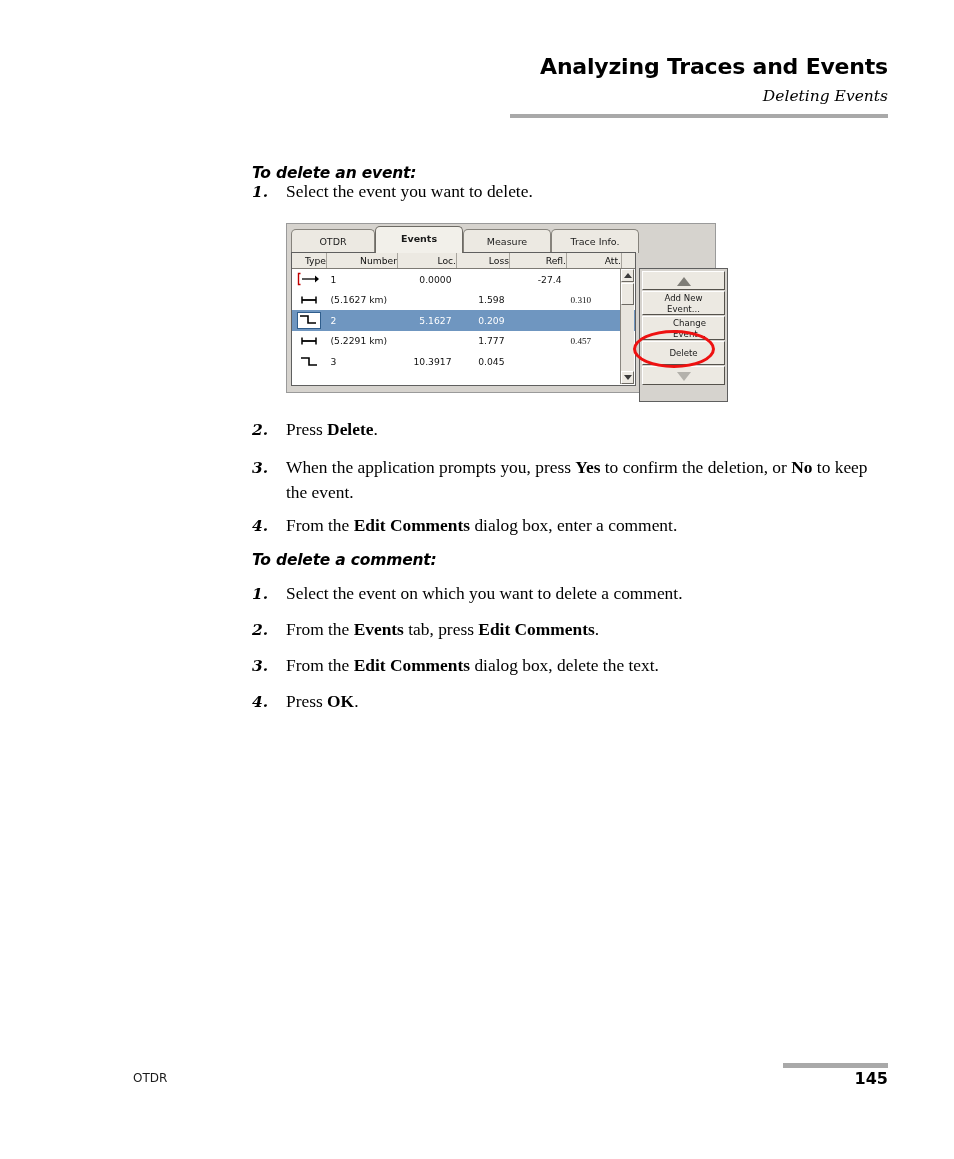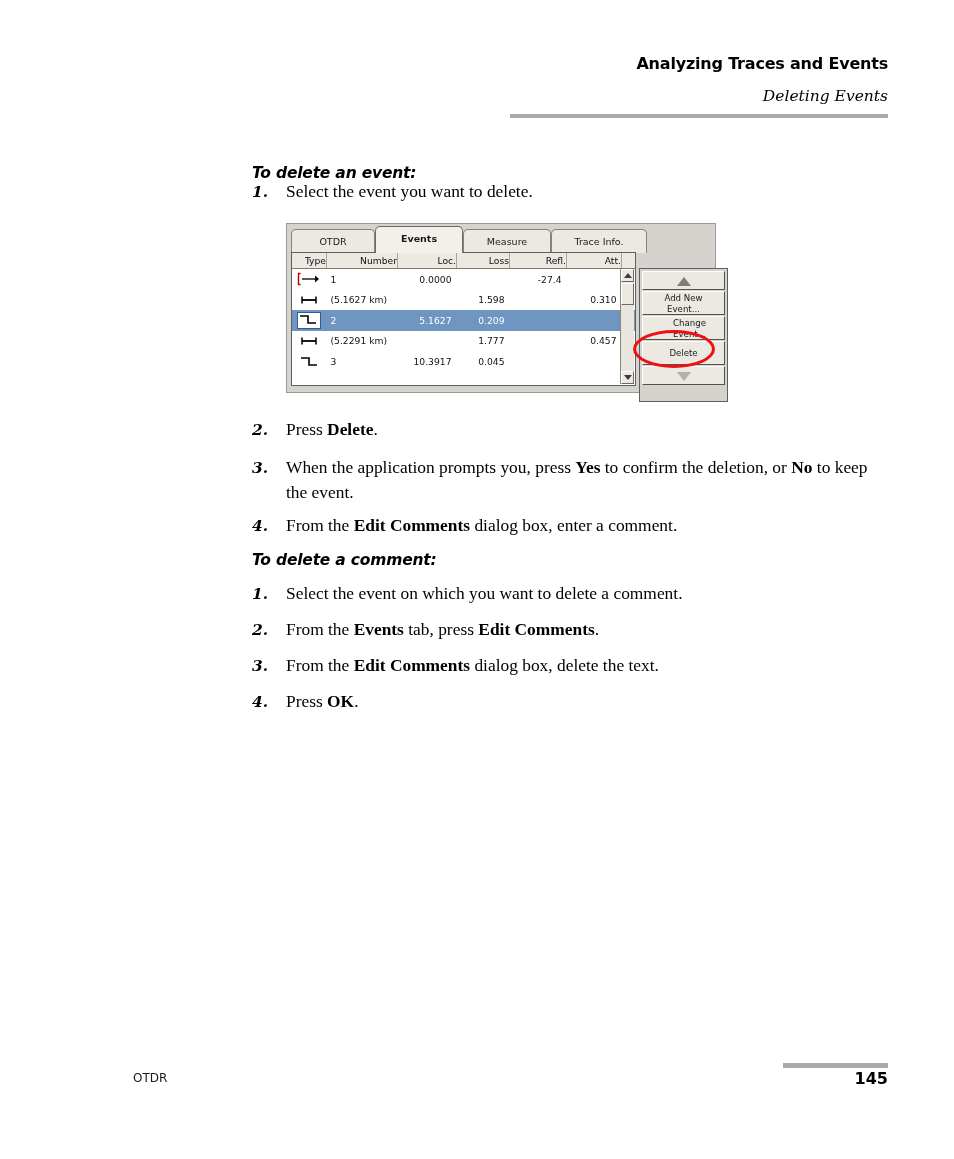--- a/index.html
+++ b/index.html
@@ -21,21 +21,21 @@
     position: absolute;
     left: 0; top: 0;
     width: 954px;
   }
   .header-title {
     position: absolute;
     right: 66px;
     top: 54px;
     font-family: "DejaVu Sans", sans-serif;
     font-weight: bold;
-    font-size: 16px;
+    font-size: 22px;
     letter-spacing: -0.2px;
     white-space: nowrap;
     text-align: right;
     color: #000;
   }
   .header-subtitle {
     position: absolute;
     right: 66px;
     top: 87px;
     font-family: "DejaVu Serif", serif;
@@ -181,21 +181,21 @@
   }
   table.events tr.sel td {
     background: #6f96c0;
     color: #ffffff;
   }
   td.c-type { width: 30px; padding: 0; text-align: center; }
   td.c-num  { width: 66px; text-align: left; }
   td.c-loc  { width: 54px; text-align: right; }
   td.c-loss { width: 48px; text-align: right; }
   td.c-refl { width: 52px; text-align: right; }
-  td.c-att  { width: 50px; text-align: right; }
+  td.c-att  { width: 50px; text-align: left; font-family: Liberation Serif, serif; }
   td.c-cum  { width: 52px; text-align: right; padding-right: 14px;}
   th.h-type { width: 30px; }
   th.h-num  { width: 66px; }
   th.h-loc  { width: 54px; }
   th.h-loss { width: 48px; }
   th.h-refl { width: 52px; }
   th.h-att  { width: 50px; }
   th.h-cum  { width: 52px; border-right: none; }
 
   .icn { display: block; margin: 0 auto; }
@@ -353,21 +353,21 @@
     <span class="num">1.</span>
     <span class="txt">Select the event you want to delete.</span>
   </div>
 
   <div class="shot">
 
     <div class="tabs">
       <div class="tab" style="left:4px;width:84px;">OTDR</div>
       <div class="tab active" style="left:88px;width:88px;">Events</div>
       <div class="tab" style="left:176px;width:88px;">Measure</div>
-      <div class="tab" style="left:264px;width:96px;">Trace Info.</div>
+      <div class="tab" style="left:264px;width:88px;">Trace Info.</div>
     </div>
 
     <div class="tablewrap">
       <table class="events">
         <thead>
           <tr>
             <th class="h-type">Type</th>
             <th class="h-num">Number</th>
             <th class="h-loc">Loc.</th>
             <th class="h-loss">Loss</th>

